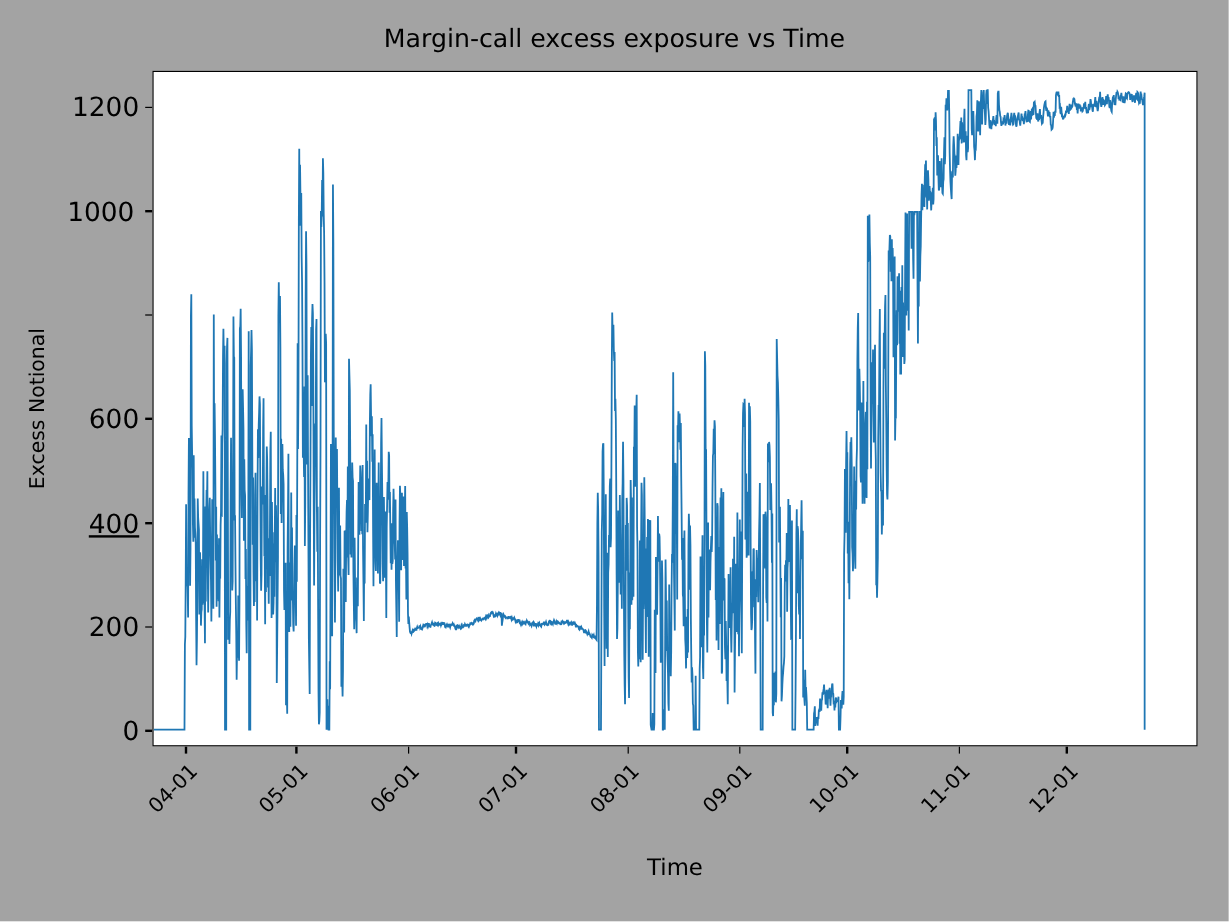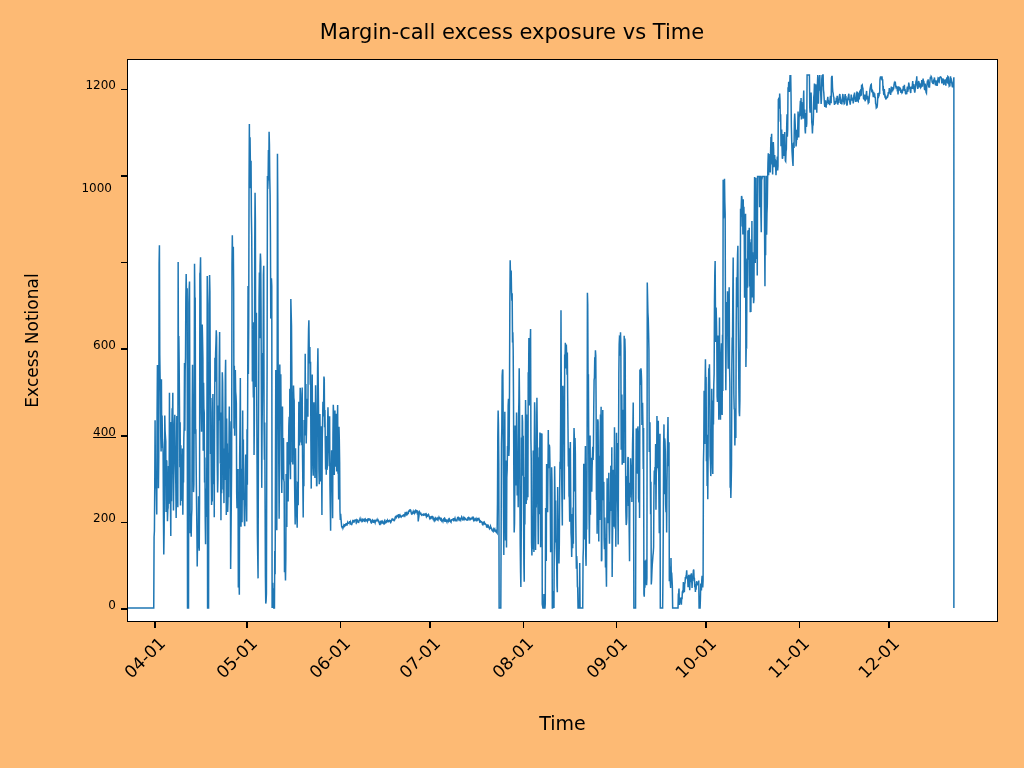--- a/index.html
+++ b/index.html
@@ -9,21 +9,21 @@
     background: #ffffff;
     width: 1024px;
     height: 768px;
     overflow: hidden;
     font-family: "DejaVu Sans", sans-serif;
   }
   #figure {
     position: relative;
     width: 1024px;
     height: 768px;
-    background: #fdba74;
+    background: #a3a3a3;
   }
   #chart-title {
     position: absolute;
     left: 0;
     top: 20px;
     width: 1024px;
     text-align: center;
     font-size: 21px;
     color: #000000;
     font-family: "DejaVu Sans", sans-serif;
@@ -58,21 +58,21 @@
     font-size: 17px;
     color: #000000;
     transform-origin: 0 0;
     transform: translate(22px, 622px) rotate(-90deg);
     white-space: nowrap;
   }
   .ytick-label {
     position: absolute;
     right: 1024px;
     text-align: right;
-    font-size: 12px;
+    font-size: 22px;
     color: #000000;
     white-space: nowrap;
   }
   .ytick-mark {
     position: absolute;
     width: 6px;
     height: 1.6px;
     background: #000000;
   }
   
@@ -116,21 +116,21 @@
       <div class="ytick-label" style="right: 908px; top: 598.008px;">0</div>
       <div class="ytick-mark" style="left: 121px; top: 521.592px;"></div>
       <div class="ytick-label" style="right: 908px; top: 511.392px;">200</div>
       <div class="ytick-mark" style="left: 121px; top: 434.977px;"></div>
       <div class="ytick-label" style="right: 908px; top: 424.777px; text-decoration: underline;">400</div>
       <div class="ytick-mark" style="left: 121px; top: 348.362px;"></div>
       <div class="ytick-label" style="right: 908px; top: 338.162px; text-align: right;">600</div>
       <div class="ytick-mark" style="left: 121px; top: 261.746px;"></div>
       <div class="ytick-label" style="right: 856px; top: 251.546px;">800</div>
       <div class="ytick-mark" style="left: 121px; top: 175.131px;"></div>
-      <div class="ytick-label" style="right: 912px; top: 164.931px; margin-top: 16px;">1000</div>
+      <div class="ytick-label" style="right: 912px; top: 164.931px;">1000</div>
       <div class="ytick-mark" style="left: 121px; top: 88.5154px;"></div>
       <div class="ytick-label" style="right: 908px; top: 78.3154px;">1200</div>
     </div>
   <div id="x-ticks">
       <div class="xtick-mark" style="left: 154.072px; top: 622px;"></div>
       <div class="xtick-label" style="left: 92.872px; top: 633px; width: 62px;">04-01</div>
       <div class="xtick-mark" style="left: 246.398px; top: 622px;"></div>
       <div class="xtick-label" style="left: 185.198px; top: 633px; width: 62px;">05-01</div>
       <div class="xtick-mark" style="left: 339.595px; top: 622px;"></div>
       <div class="xtick-label" style="left: 278.395px; top: 633px; width: 62px;">06-01</div>

